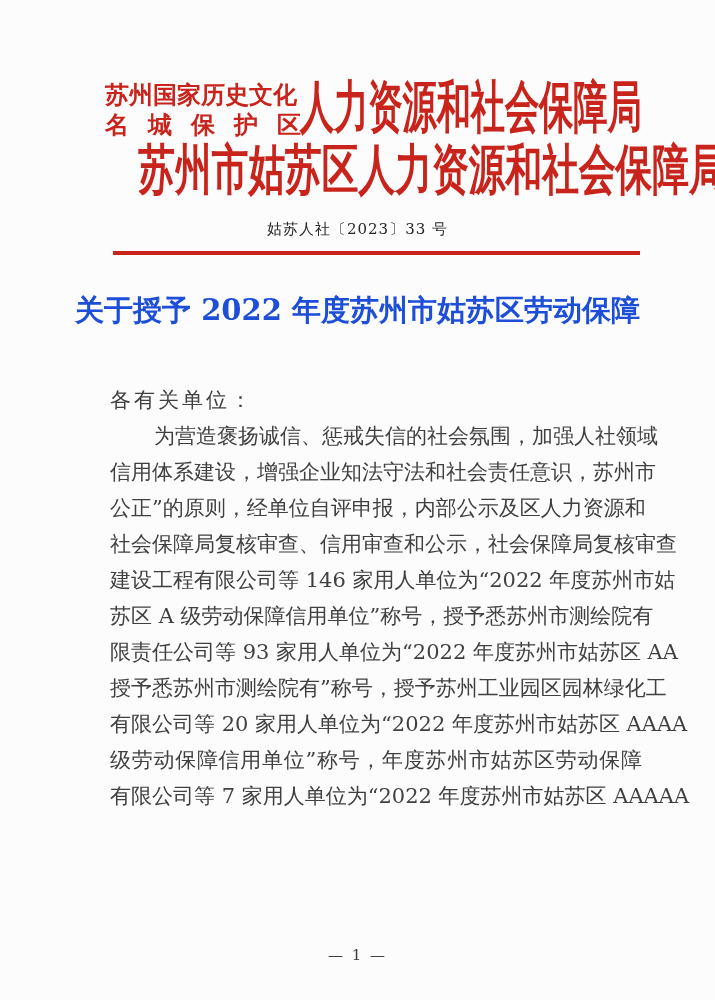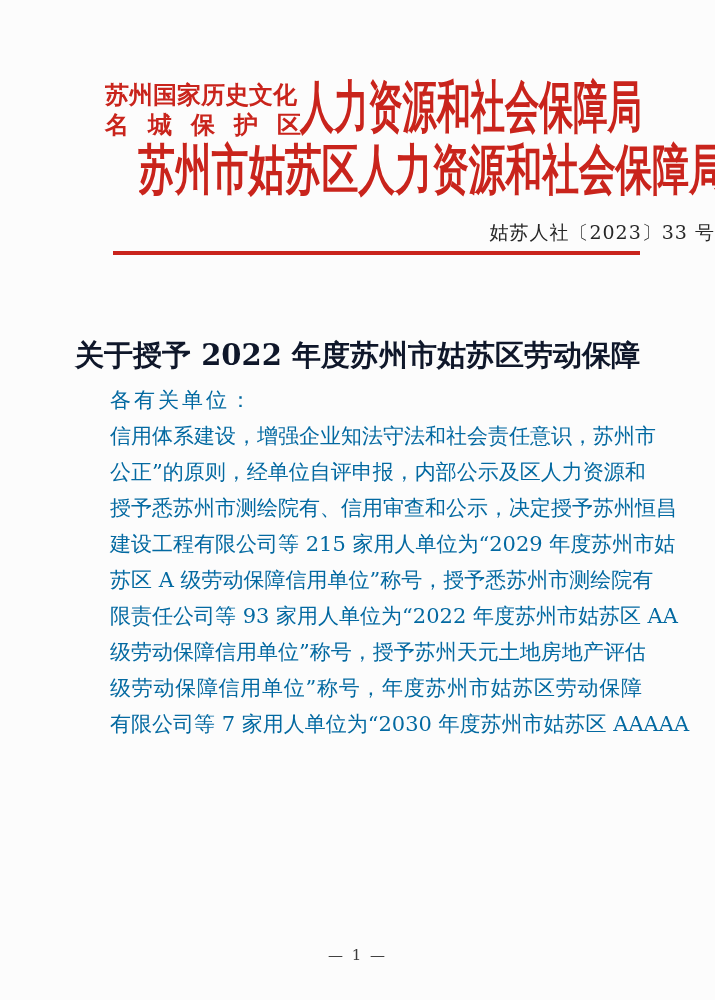--- a/index.html
+++ b/index.html
@@ -43,39 +43,39 @@
   .mast-line2 {
     display: inline-block;
     font-size: 54px; font-weight: bold; color: var(--red);
     white-space: nowrap; line-height: 58px;
     transform: scaleX(0.68); transform-origin: center top;
   }
 
   
   .doc-number {
     position: absolute; left: 0; top: 220px; width: 715px;
-    text-align: right; font-size: 19px; color: #262626;
+    text-align: center; font-size: 15px; color: #262626;
     letter-spacing: 1px;
   }
   .red-rule {
     position: absolute; left: 113px; top: 251px;
     width: 527px; height: 4px; background: var(--red);
   }
 
   
   .doc-title {
     position: absolute; left: 0; top: 290px; width: 715px;
-    text-align: center; font-weight: bold; color: #0f172a;
-    font-size: 29px; line-height: 40px; letter-spacing: 0px; margin-top: 45px;
+    text-align: center; font-weight: bold; color: #1d4ed8;
+    font-size: 29px; line-height: 40px; letter-spacing: 0px;
   }
 
   
   .doc-body {
     position: absolute; left: 110px; top: 382px; width: 532px;
-    font-size: 21px; line-height: 36px; color: #0369a1;
+    font-size: 21px; line-height: 36px; color: #404040;
   }
   .body-line {
     height: 36px; white-space: nowrap;
     text-align: justify; text-align-last: justify;
     overflow: visible;
   }
   .body-line.salutation {
     text-align: left; text-align-last: left;
     letter-spacing: 3px;
   }
@@ -109,26 +109,28 @@
   <div class="doc-number">姑苏人社〔2023〕33 号</div>
 
   <div class="red-rule"></div>
 
   <div class="doc-title">
     <div>关于授予 2022 年度苏州市姑苏区劳动保障</div>
   </div>
 
   <div class="doc-body">
     <div class="body-line salutation">各有关单位：</div>
+    <div class="body-line indent">为营造褒扬诚信、惩戒失信的社会氛围，加强人社领域</div>
     <div class="body-line">信用体系建设，增强企业知法守法和社会责任意识，苏州市</div>
     <div class="body-line">公正”的原则，经单位自评申报，内部公示及区人力资源和</div>
-    <div class="body-line">授予悉苏州市测绘院有、信用审查和公示，决定授予苏州恒昌</div>
-    <div class="body-line">建设工程有限公司等 215 家用人单位为“2029 年度苏州市姑</div>
+    <div class="body-line">社会保障局复核审查、信用审查和公示，社会保障局复核审查</div>
+    <div class="body-line">建设工程有限公司等 146 家用人单位为“2022 年度苏州市姑</div>
     <div class="body-line">苏区 A 级劳动保障信用单位”称号，授予悉苏州市测绘院有</div>
     <div class="body-line">限责任公司等 93 家用人单位为“2022 年度苏州市姑苏区 AA</div>
-    <div class="body-line">级劳动保障信用单位”称号，授予苏州天元土地房地产评估</div>
+    <div class="body-line">授予悉苏州市测绘院有”称号，授予苏州工业园区园林绿化工</div>
+    <div class="body-line">有限公司等 20 家用人单位为“2022 年度苏州市姑苏区 AAAA</div>
     <div class="body-line">级劳动保障信用单位”称号，年度苏州市姑苏区劳动保障</div>
-    <div class="body-line">有限公司等 7 家用人单位为“2030 年度苏州市姑苏区 AAAAA</div>
+    <div class="body-line">有限公司等 7 家用人单位为“2022 年度苏州市姑苏区 AAAAA</div>
   </div>
 
   <div class="page-footer">— 1 —</div>
 
 </div>
 
 </body></html>

